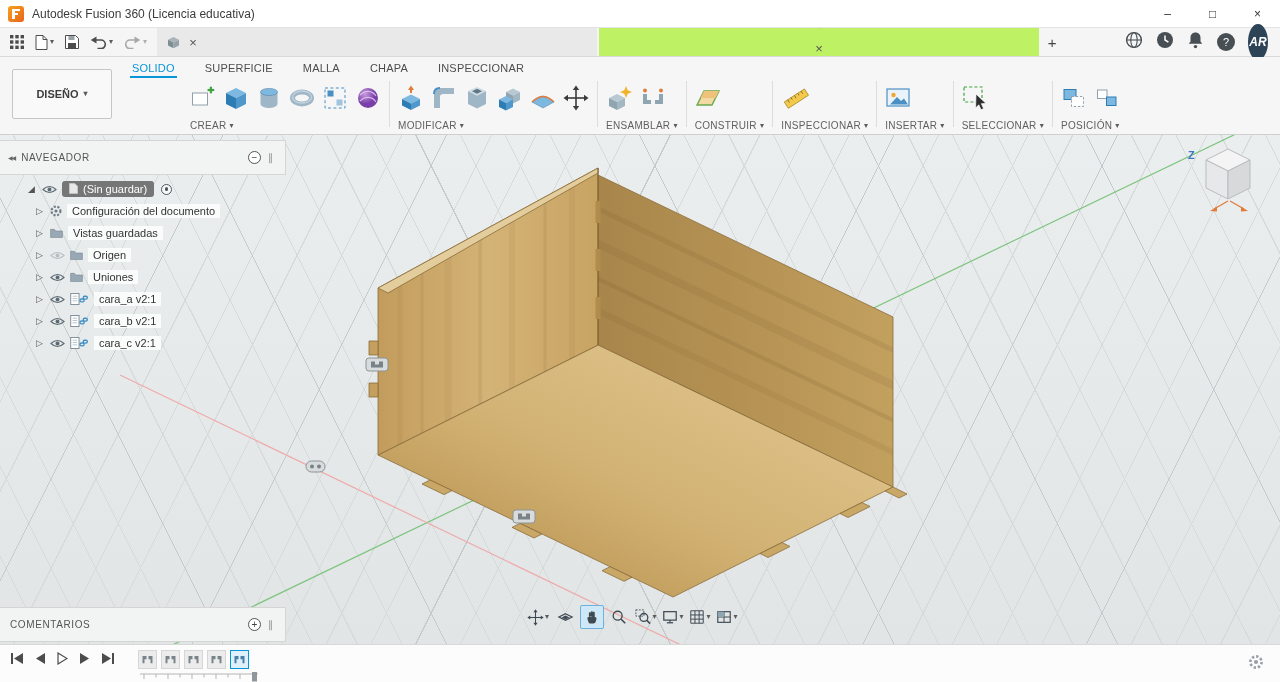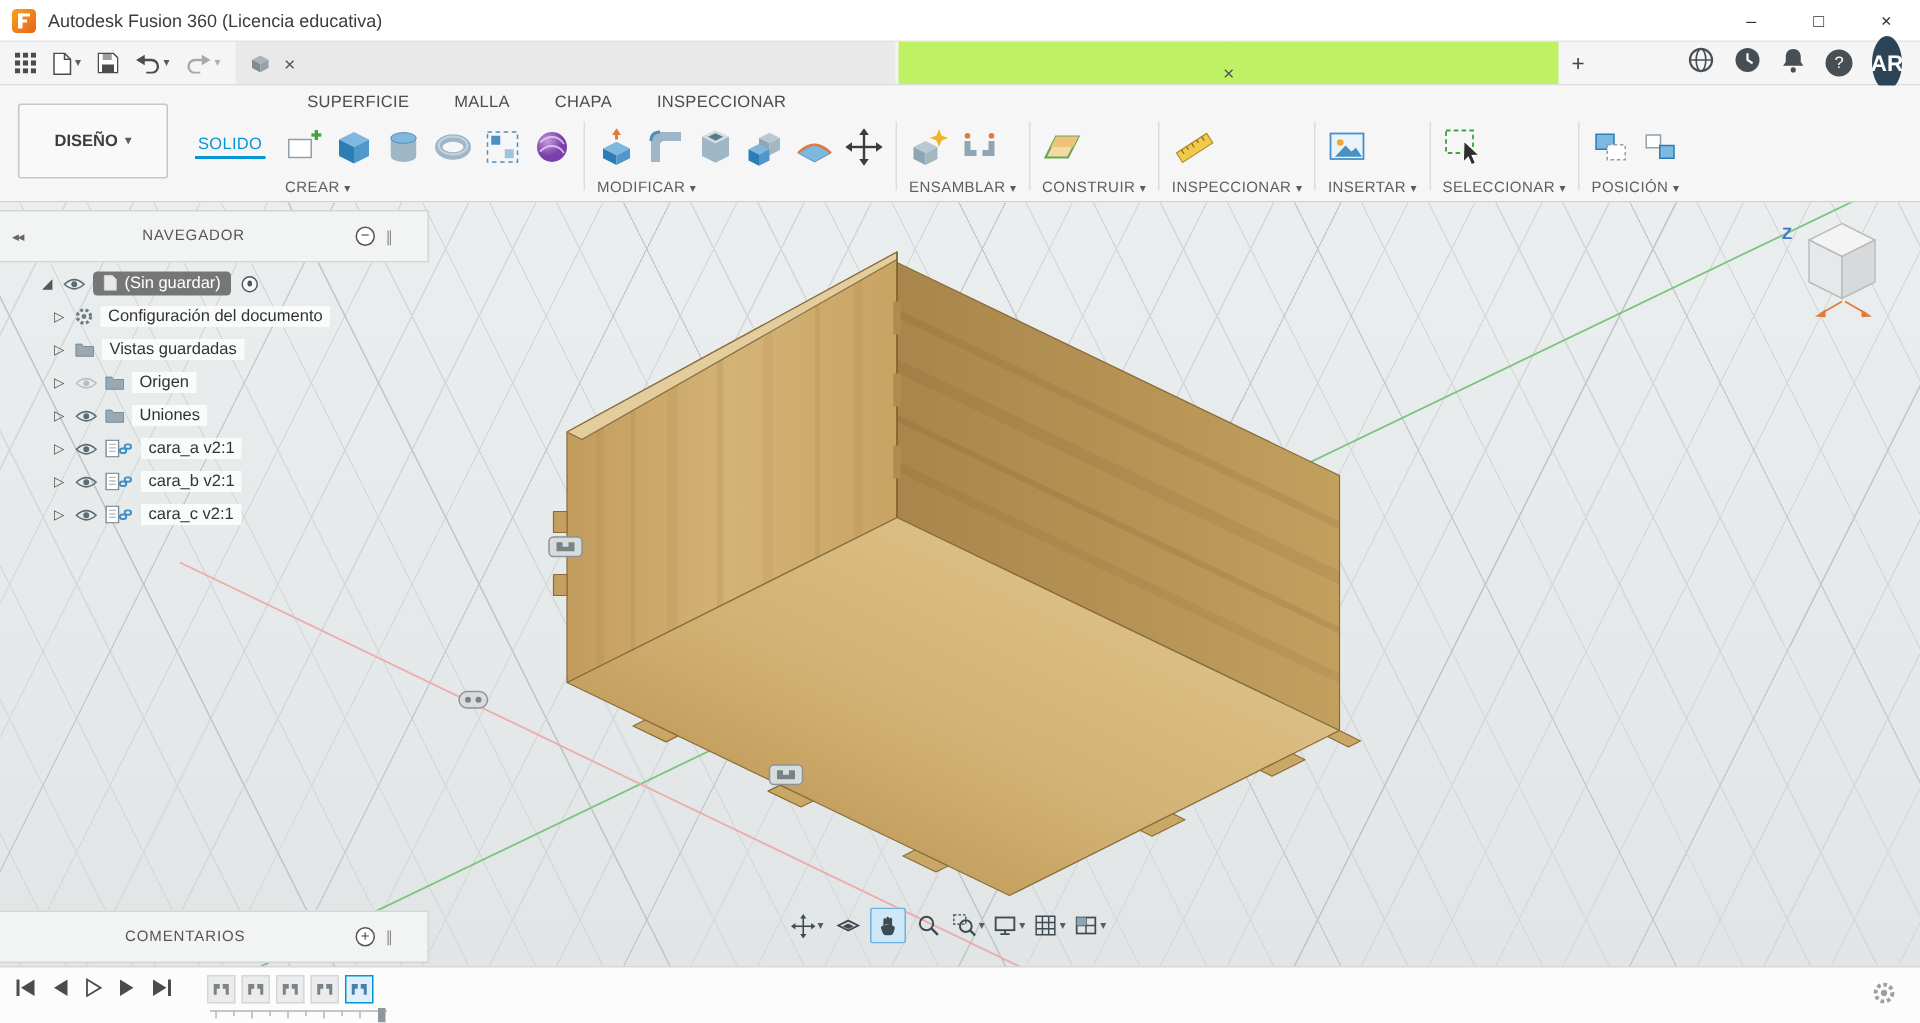--- a/index.html
+++ b/index.html
@@ -24,49 +24,49 @@
   .caret { font-size:8px; color:#5c5c5c; line-height:1; }
   .doctabs { display:flex; align-items:stretch; }
   .dtab { width:440px; display:flex; align-items:center; gap:6px; padding:0 10px; font-size:12px; }
   .dtab.active { background:#e9e9e9; }
   .dtab.inactive { background:#bef264; margin-left:2px;flex-direction:column; }
   .dtab .dlabel { flex:1; text-align:center; color:#3f3f3f; white-space:nowrap; overflow:hidden; }
   .dtab .dclose { color:#555; font-size:13px; width:14px; text-align:center; }
   .newtab { width:26px; display:flex; align-items:center; justify-content:center; font-size:15px; color:#444; }
   .topright { margin-left:auto; display:flex; align-items:center; gap:13px; padding-right:12px; }
   .darkcircle { width:18px; height:18px; border-radius:50%; background:#474f54; color:#fff; display:flex; align-items:center; justify-content:center; font-size:11px; }
-  .avatar { width:20px; height:36px; border-radius:50%; background:#2d4356; color:#fff; display:flex; align-items:center; justify-content:center; font-size:15px; font-weight:bold; }
+  .avatar { width:20px; height:36px; border-radius:50%; background:#2d4356; color:#fff; display:flex; align-items:center; justify-content:center; font-size:12px; font-weight:bold;font-style:italic; }
 
   
   .ribbon { position:absolute; top:57px; left:0; right:0; height:78px; background:#f6f6f6; border-bottom:1px solid #cfcfcf; }
   .workspace { position:absolute; left:12px; top:12px; width:100px; height:50px; border:1px solid #c6c6c6; border-radius:2px; background:#f9f9f9; display:flex; align-items:center; justify-content:center; gap:5px; font-size:11px; font-weight:bold; color:#3d3d3d; }
   .rtabs { position:absolute; left:130px; top:2px; display:flex; gap:26px; font-size:11px; color:#4d4d4d; }
   .rtab { padding:3px 2px 4px; letter-spacing:.2px; }
-  .rtab.active { color:#0696d7; box-shadow:inset 0 -2px 0 #0696d7;margin-top:28px; }
+  .rtab.active { color:#0696d7; box-shadow:inset 0 -2px 0 #0696d7; }
   .rgroups { position:absolute; left:182px; top:22px; bottom:1px; display:flex; align-items:stretch; }
   .rgroup { display:flex; flex-direction:column; justify-content:flex-start; padding:0 8px; }
   .gicons { height:38px; display:flex; align-items:center; gap:7px; }
   .glabel { margin-top:3px; font-size:10px; color:#5f5f5f; letter-spacing:.3px; display:flex; align-items:center; gap:3px; }
   .gsep { width:1px; background:#ddd; margin:2px 0 6px; }
   .tool { display:flex; align-items:center; justify-content:center; }
 
   
   .viewport { position:absolute; top:135px; left:0; width:1280px; height:509px;
     background-image:
       repeating-linear-gradient(63.43deg, transparent 0 199px, #c5cacc 199px 200px),
       repeating-linear-gradient(116.57deg, transparent 0 199px, #c5cacc 199px 200px),
       repeating-linear-gradient(63.43deg, transparent 0 39px, #d6dadb 39px 40px),
       repeating-linear-gradient(116.57deg, transparent 0 39px, #d6dadb 39px 40px),
       linear-gradient(#ebeeee,#e1e5e6);
   }
   .scene { position:absolute; inset:0; }
 
   
   .navigator { position:absolute; left:0; top:5px; width:286px; }
-  .panelhead { height:35px; background:#f2f3f3; border:1px solid #d5d5d5; border-left:none; display:flex; align-items:center; padding:0 23px 0 8px;text-align:center; }
+  .panelhead { height:35px; background:#f2f3f3; border:1px solid #d5d5d5; border-left:none; display:flex; align-items:center; padding:0 12px 0 8px; }
   .panelhead .ptitle { font-size:10px; color:#555; letter-spacing:.6px; margin-left:6px; flex:1; }
   .collapsearrows { font-size:6px; color:#666; letter-spacing:-1px; }
   .circlebtn { width:13px; height:13px; border:1px solid #555; border-radius:50%; display:flex; align-items:center; justify-content:center; font-size:10px; color:#444; background:#fff; }
   .grip { font-size:10px; color:#8b8b8b; margin-left:7px; }
   .tree { padding-top:3px; }
   .nav-row { height:22px; display:flex; align-items:center; font-size:11px; padding-left:36px; }
   .nav-row.root { padding-left:28px; }
   .tri { width:14px; color:#555; font-size:9px; flex:0 0 auto; }
   .ni { margin-right:5px; flex:0 0 auto; }
   .nlabel { background:rgba(255,255,255,.78); padding:1px 5px; color:#333; white-space:nowrap; }

